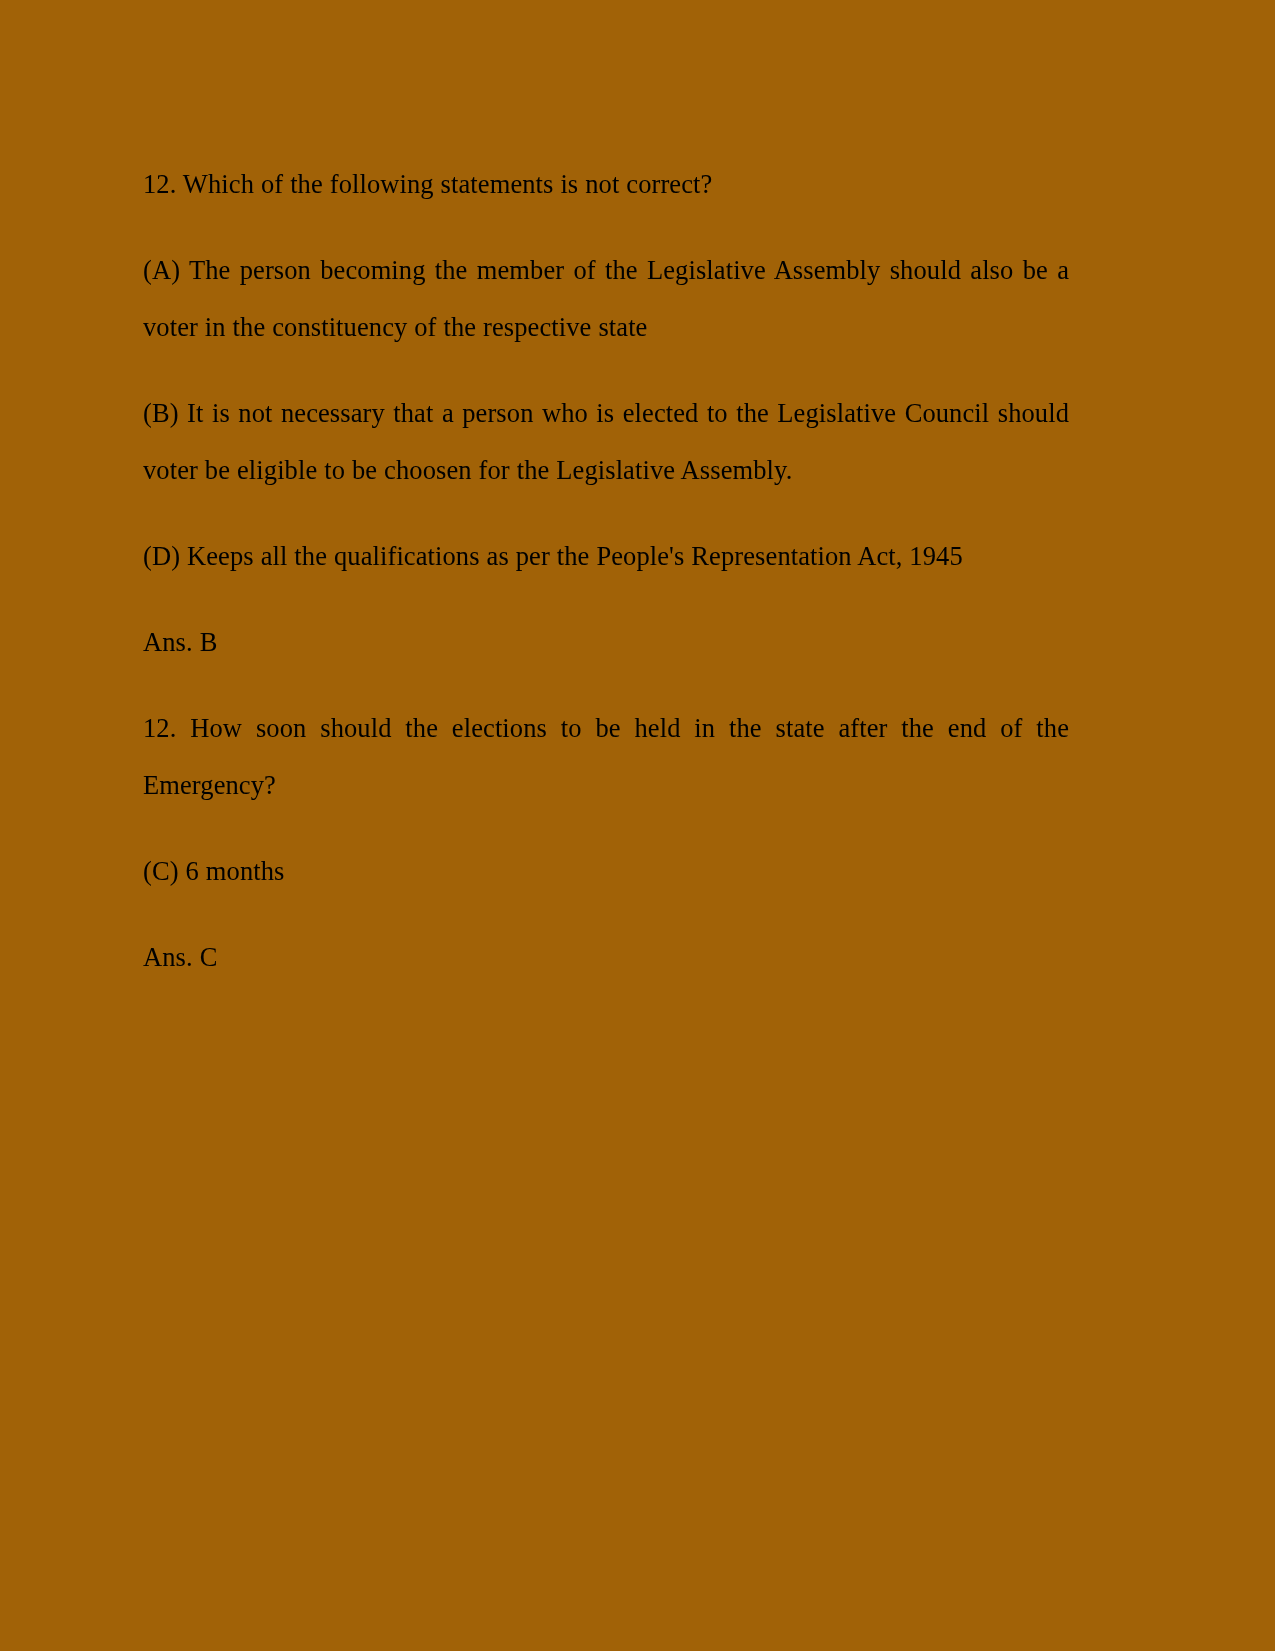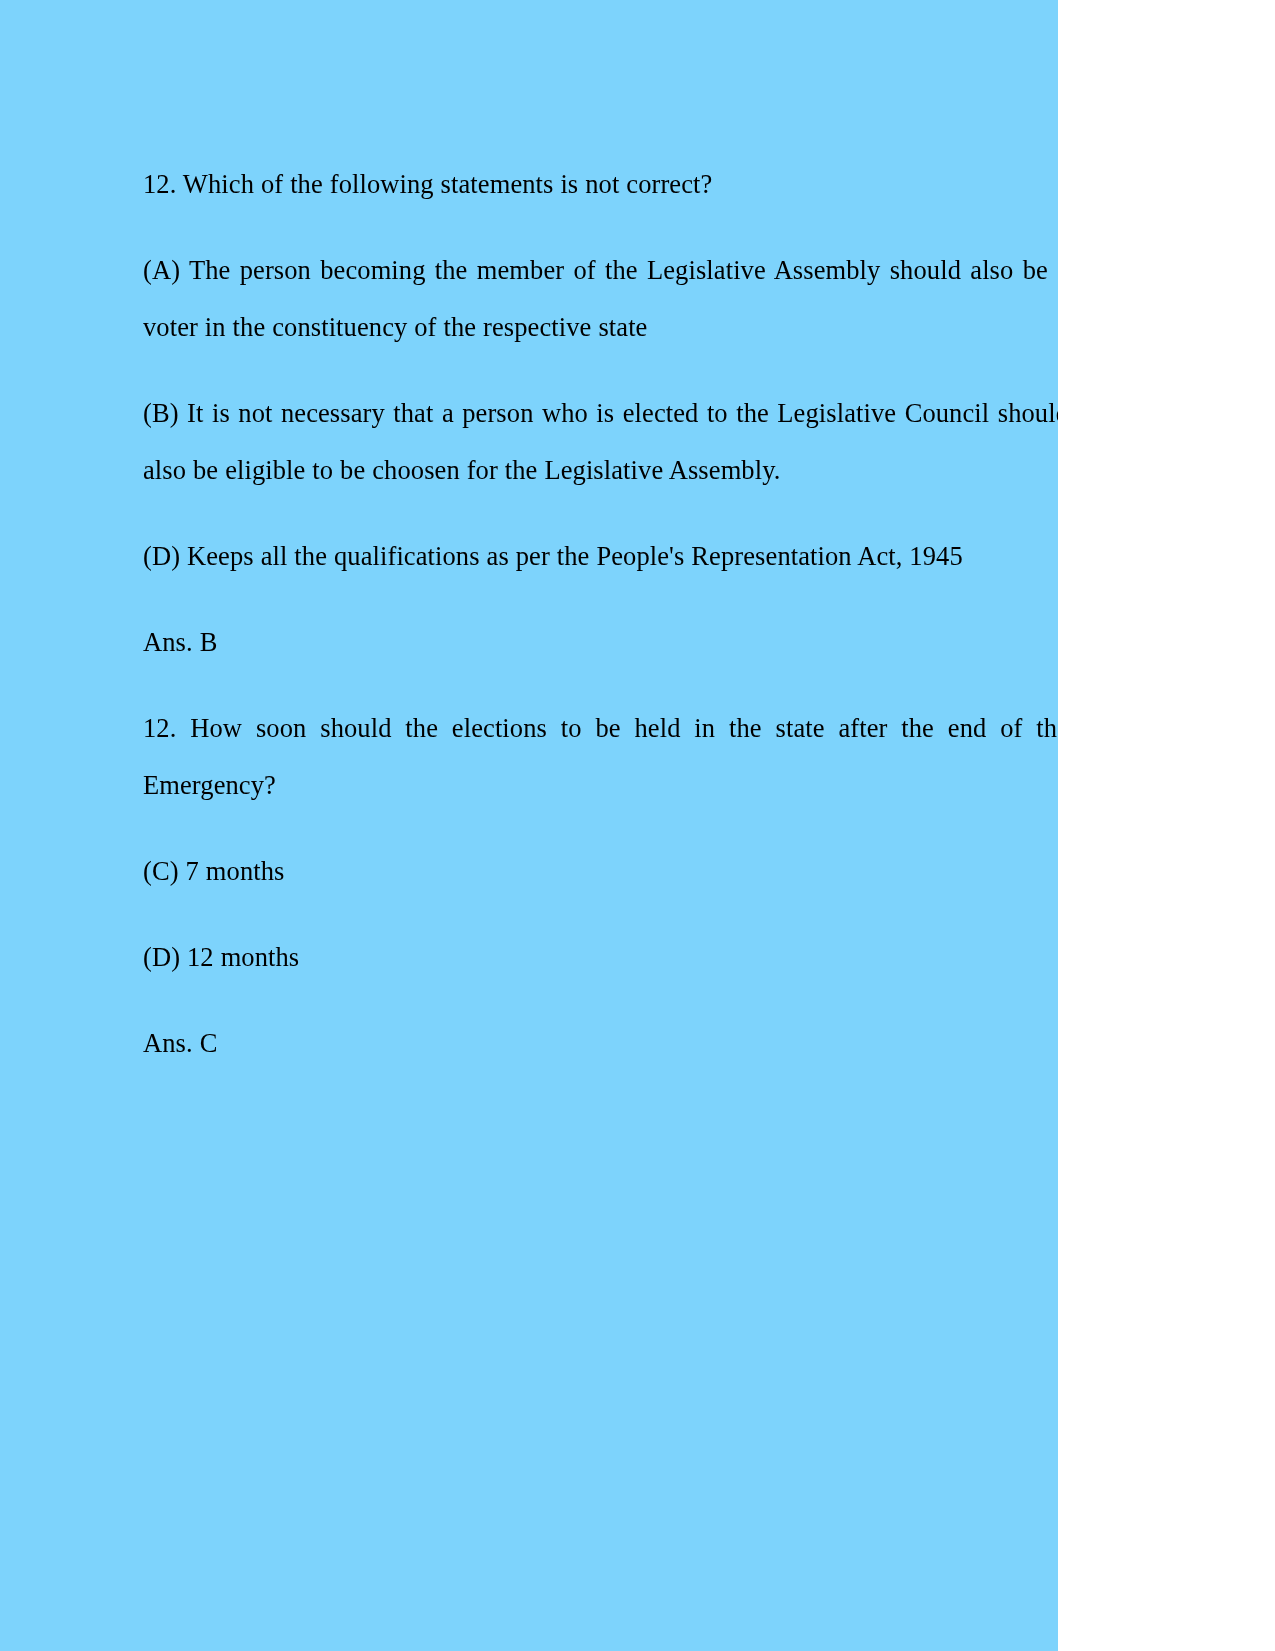--- a/index.html
+++ b/index.html
@@ -6,23 +6,23 @@
     margin: 0;
     padding: 0;
     background: #ffffff;
   }
   body {
     font-family: "Liberation Serif", "DejaVu Serif", serif;
     color: #000000;
   }
   .page {
     position: relative;
-    width: 1058px;
+    width: 1275px;
     height: 1651px;
-    background: #7dd3fc;
+    background: #a16207;
     box-sizing: border-box;
     overflow: hidden;
   }
   .content {
     position: absolute;
     left: 143px;
     top: 156px;
     width: 926px;
   }
   .block {
@@ -47,31 +47,30 @@
 </head>
 <body>
 
 <div class="page">
   <div class="content">
 
     <p class="block short">12. Which of the following statements is not correct?</p>
 
     <p class="block">(A) The person becoming the member of the Legislative Assembly should also be a voter in the constituency of the respective state</p>
 
-    <p class="block">(B) It is not necessary that a person who is elected to the Legislative Council should also be eligible to be choosen for the Legislative Assembly.</p>
+    <p class="block">(B) It is not necessary that a person who is elected to the Legislative Council should voter be eligible to be choosen for the Legislative Assembly.</p>
 
 
     <p class="block short">(D) Keeps all the qualifications as per the People's Representation Act, 1945</p>
 
     <p class="block short">Ans. B</p>
 
     <p class="block">12. How soon should the elections to be held in the state after the end of the Emergency?</p>
 
 
 
-    <p class="block short">(C) 7 months</p>
+    <p class="block short">(C) 6 months</p>
 
-    <p class="block short">(D) 12 months</p>
 
     <p class="block short">Ans. C</p>
 
   </div>
 </div>
 
 </body></html>

